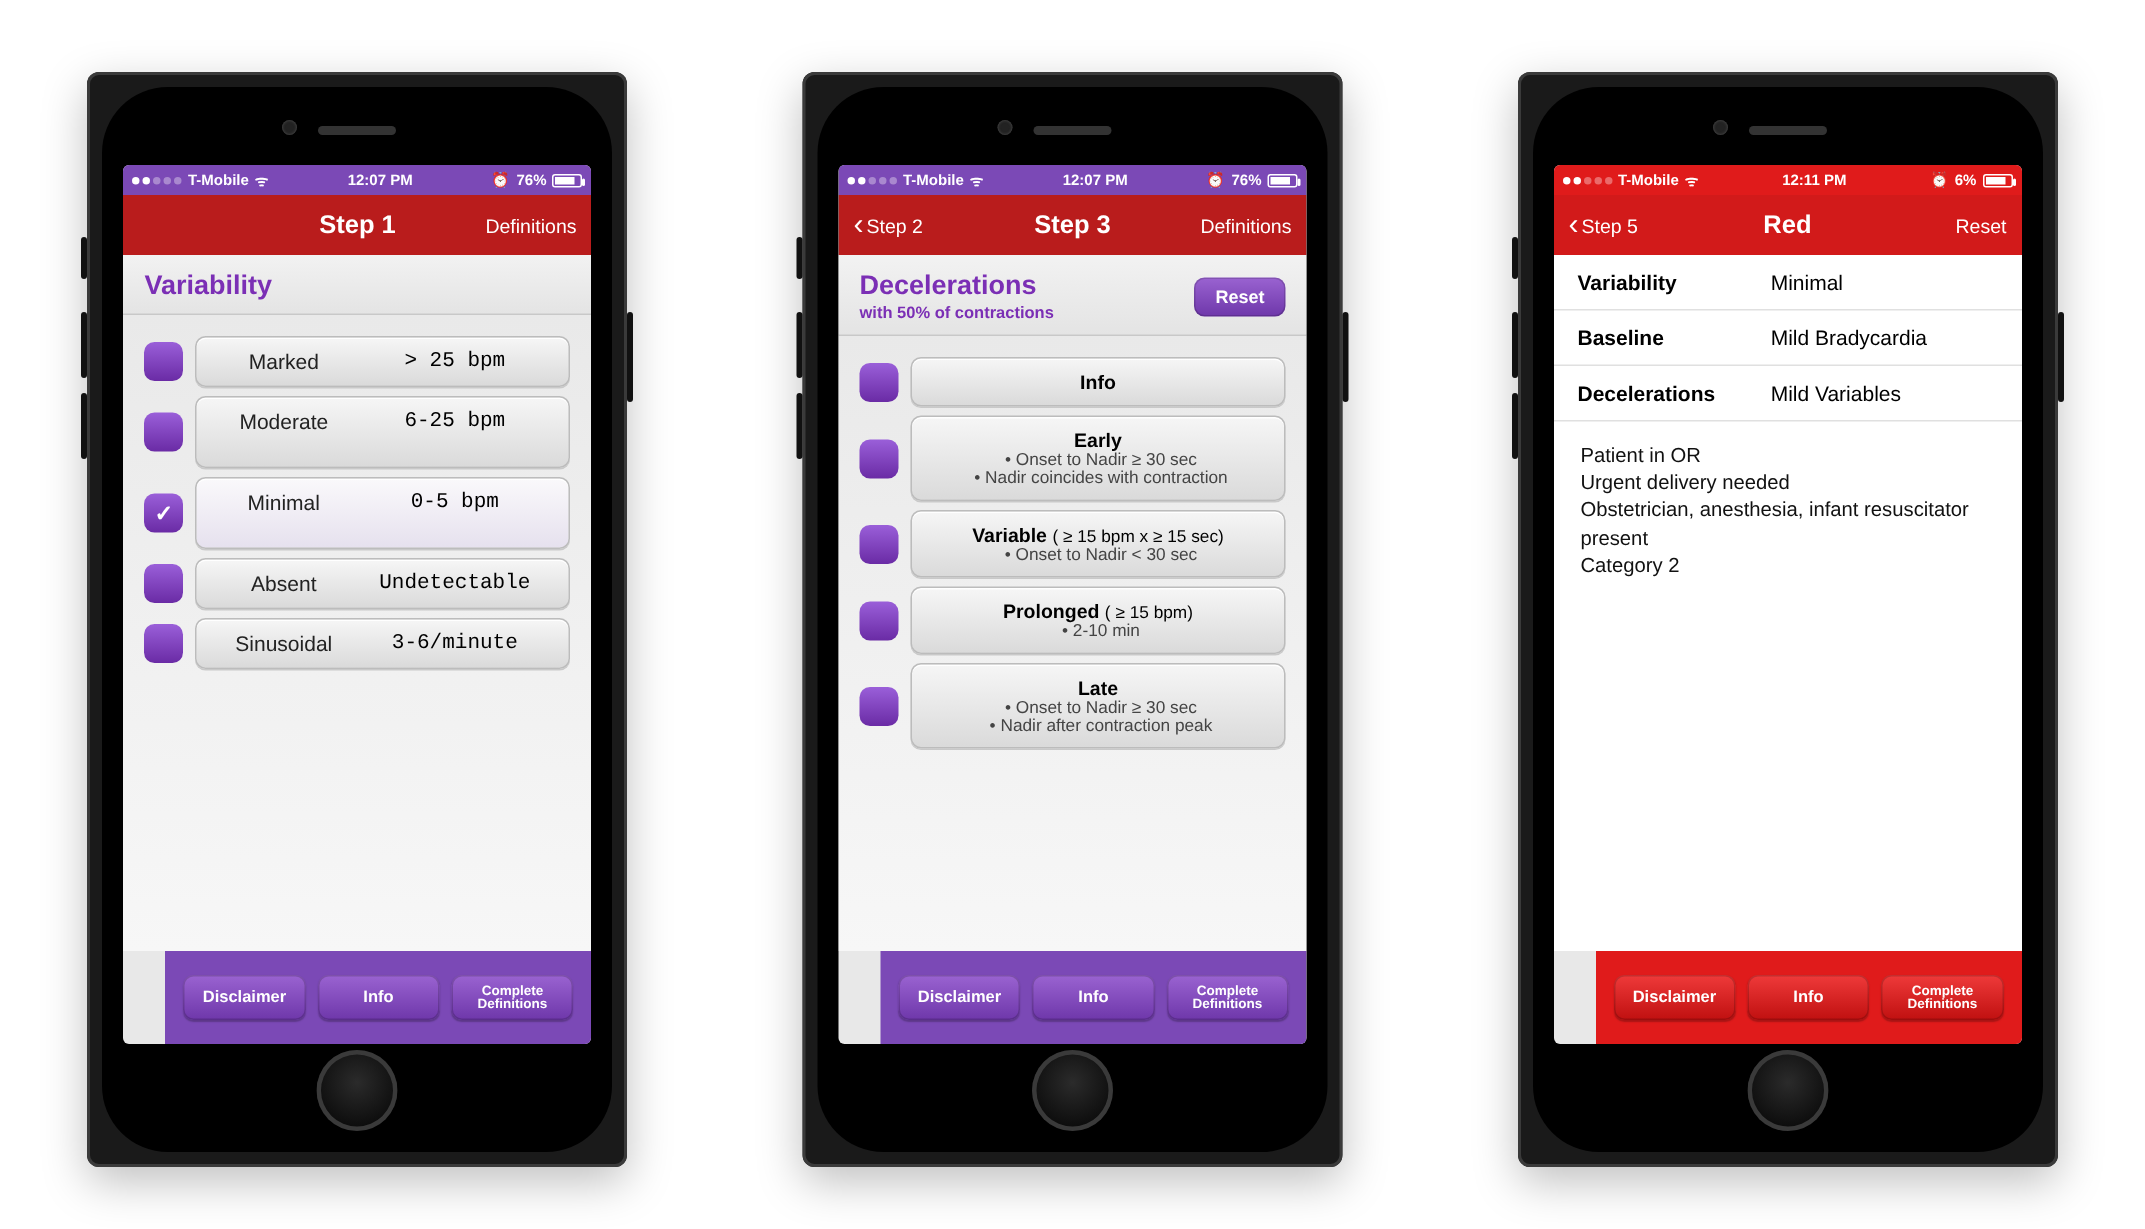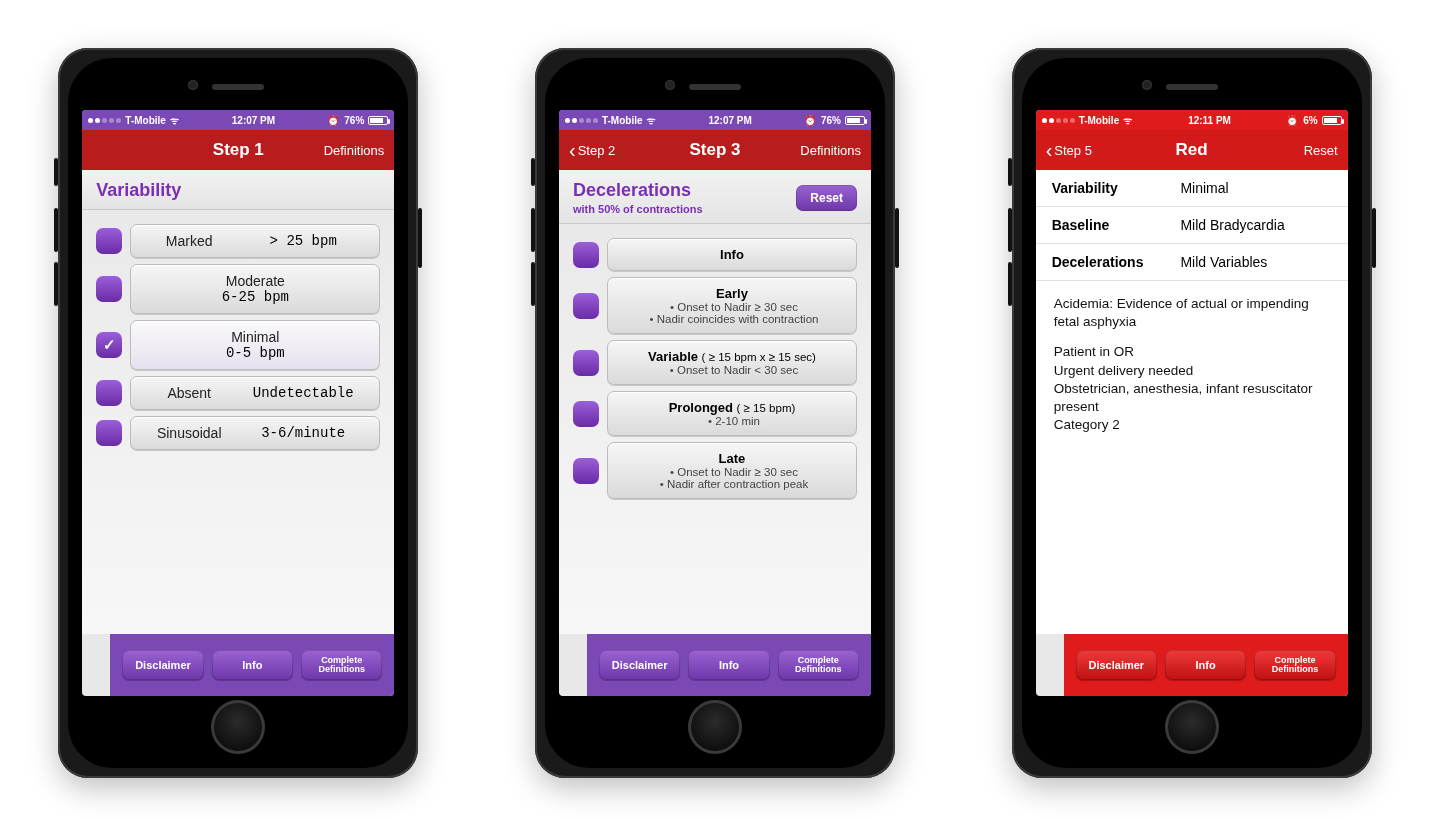--- a/index.html
+++ b/index.html
@@ -14,21 +14,21 @@
     display: flex;
     justify-content: space-around;
     align-items: flex-start;
     padding-top: 48px;
   }
   
   .phone {
     width: 360px;
     height: 730px;
     background: #1a1a1a;
-    border-radius: 30px;
+    border-radius: 8px;
     padding: 10px;
     position: relative;
     box-shadow: 0 10px 30px rgba(0,0,0,0.25), inset 0 0 0 2px #3a3a3a;
   }
   .phone-inner {
     background: #000;
     border-radius: 44px;
     width: 100%;
     height: 100%;
     padding: 52px 14px 72px 14px;
@@ -137,21 +137,21 @@
   }
   .opt-body {
     flex:1;
     background: linear-gradient(#f6f6f6,#dadada);
     border:1px solid #bcbcbc;
     border-radius:7px;
     padding: 8px 10px;
     box-shadow: inset 0 1px 0 #fff, 0 1px 0 #c9c9c9;
     font-size:13px;
   }
-  .opt-body.tall { min-height:48px;flex-direction:column; }
+  .opt-body.tall { min-height:48px; }
   .opt-two { display:flex; }
   .opt-two .lab { flex:0 0 42%; font-size:14px;}
   .opt-two .val { flex:1; font-size:14px;font-family:Liberation Mono, monospace;}
   .opt-body .lab { font-weight:400; color:#222; }
   .opt-body.sel { background: linear-gradient(#faf9fb,#e6e1ee); }
   .opt-body strong { font-weight:700; }
   .bullet { font-size:11.5px; color:#444; padding-left:4px; }
 
   
   .sum-row{
@@ -455,21 +455,20 @@
           </div>
           <div class="sum-row">
             <div class="k">Baseline</div>
             <div class="v">Mild Bradycardia</div>
           </div>
           <div class="sum-row">
             <div class="k">Decelerations</div>
             <div class="v">Mild Variables</div>
           </div>
           <div class="sum-body">
-            <p>Acidemia: Evidence of actual or impending fetal asphyxia</p>
             <div>Patient in OR</div>
             <div>Urgent delivery needed</div>
             <div>Obstetrician, anesthesia, infant resuscitator present</div>
             <div>Category 2</div>
           </div>
         </div>
 
         <div class="bottombar">
           <div class="bbtn">Disclaimer</div>
           <div class="bbtn">Info</div>

